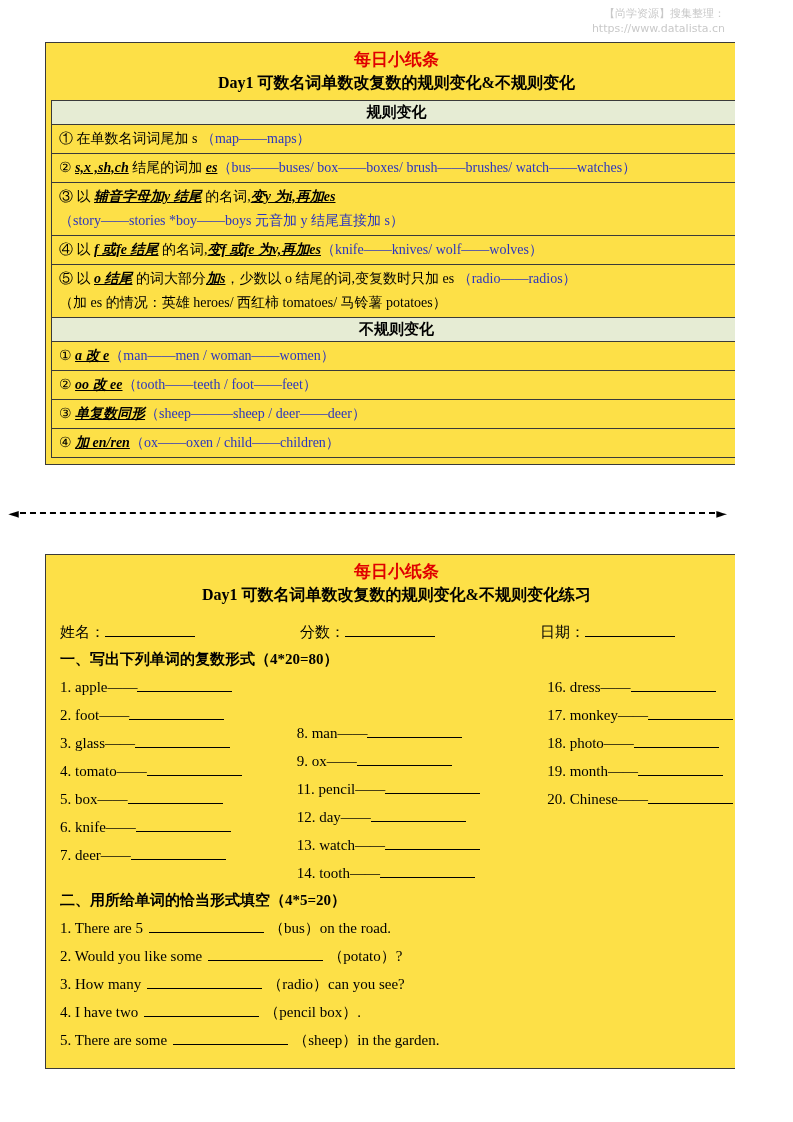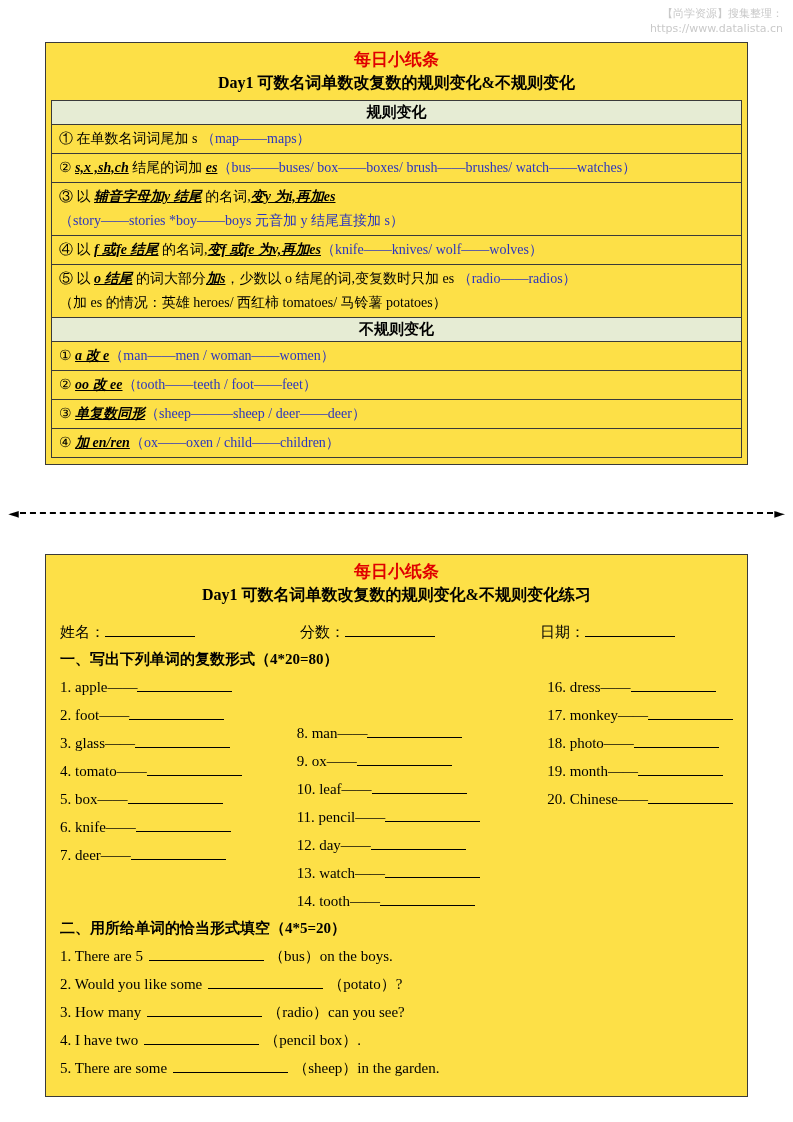--- a/index.html
+++ b/index.html
@@ -4,21 +4,21 @@
 <style>
   :root{
     --accent-red:#e00000;
     --accent-blue:#2b35c0;
     --header-bg:#e6ecd4;
     --border:#3a3a3a;
     --watermark:#c9c9c9;
   }
   html,body{margin:0;padding:0;background:#ffffff;}
   .page{
-    position:relative;width:793px;height:1122px;background:#fff;
+    position:relative;width:735px;height:1122px;background:#fff;
     font-family:"Liberation Serif","DejaVu Serif",serif;color:#000;overflow:hidden;
   }
   .watermark{
     position:absolute;top:6px;right:10px;text-align:right;
     font-family:"DejaVu Sans","Liberation Sans",sans-serif;
     font-size:11px;line-height:15px;color:var(--watermark);
   }
   .card{position:absolute;left:45px;width:703px;border:1px solid var(--border);background:#fde047;box-sizing:border-box;}
   .top-card{top:42px;}
   .bottom-card{top:554px;}
@@ -141,39 +141,38 @@
           <div class="witem"><span>2. foot</span><span>——</span><span class="blank w95"></span></div>
           <div class="witem"><span>3. glass</span><span>——</span><span class="blank w95"></span></div>
           <div class="witem"><span>4. tomato</span><span>——</span><span class="blank w95"></span></div>
           <div class="witem"><span>5. box</span><span>——</span><span class="blank w95"></span></div>
           <div class="witem"><span>6. knife</span><span>——</span><span class="blank w95"></span></div>
           <div class="witem"><span>7. deer</span><span>——</span><span class="blank w95"></span></div>
         </div>
         <div class="wcol wcol-2">
           <div class="witem"><span>8. man</span><span>——</span><span class="blank w95"></span></div>
           <div class="witem"><span>9. ox</span><span>——</span><span class="blank w95"></span></div>
-          <div class="witem"><span>10. leaf</span><span>——</span><span class="blank w95"></span></div>
           <div class="witem"><span>11. pencil</span><span>——</span><span class="blank w95"></span></div>
           <div class="witem"><span>12. day</span><span>——</span><span class="blank w95"></span></div>
           <div class="witem"><span>13. watch</span><span>——</span><span class="blank w95"></span></div>
           <div class="witem"><span>14. tooth</span><span>——</span><span class="blank w95"></span></div>
         </div>
         <div class="wcol wcol-3">
           <div class="witem"><span>16. dress</span><span>——</span><span class="blank w85"></span></div>
           <div class="witem"><span>17. monkey</span><span>——</span><span class="blank w85"></span></div>
           <div class="witem"><span>18. photo</span><span>——</span><span class="blank w85"></span></div>
           <div class="witem"><span>19. month</span><span>——</span><span class="blank w85"></span></div>
           <div class="witem"><span>20. Chinese</span><span>——</span><span class="blank w85"></span></div>
         </div>
       </div>
 
       <div class="sec-heading">二、用所给单词的恰当形式填空（4*5=20）</div>
 
       <div>
-        <div class="s2-item"><span>1. There are 5</span><span class="blank w115"></span><span>（bus）on the boys.</span></div>
+        <div class="s2-item"><span>1. There are 5</span><span class="blank w115"></span><span>（bus）on the road.</span></div>
         <div class="s2-item"><span>2. Would you like some</span><span class="blank w115"></span><span>（potato）?</span></div>
         <div class="s2-item"><span>3. How many</span><span class="blank w115"></span><span>（radio）can you see?</span></div>
         <div class="s2-item"><span>4. I have two</span><span class="blank w115"></span><span>（pencil box）.</span></div>
         <div class="s2-item"><span>5. There are some</span><span class="blank w115"></span><span>（sheep）in the garden.</span></div>
       </div>
 
     </div>
   </section>
 
 </div>

